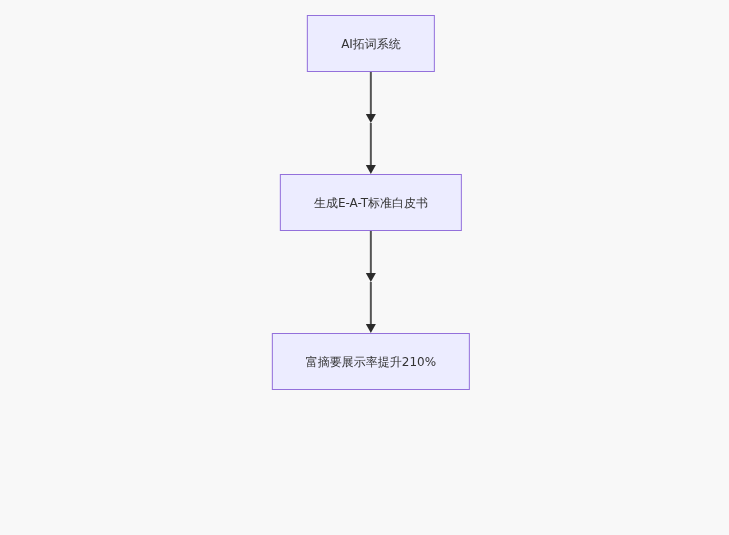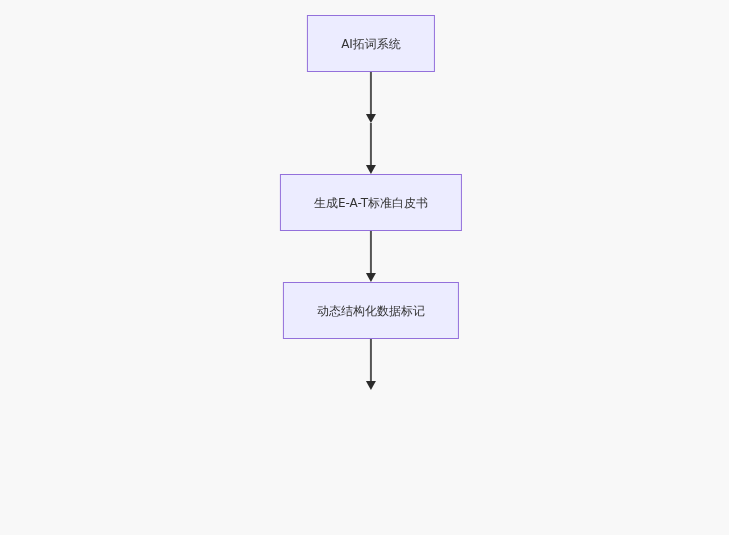--- a/index.html
+++ b/index.html
@@ -74,21 +74,21 @@
     <div class="head"></div>
   </div>
 
   <div class="node">生成E-A-T标准白皮书</div>
 
   <div class="edge">
     <div class="line"></div>
     <div class="head"></div>
   </div>
 
-  <div class="node">动态结构化数据标记</div>
 
   <div class="edge">
     <div class="line"></div>
     <div class="head"></div>
   </div>
 
+  <div class="node">富摘要展示率提升210%</div>
 
 </div>
 
 </body></html>

